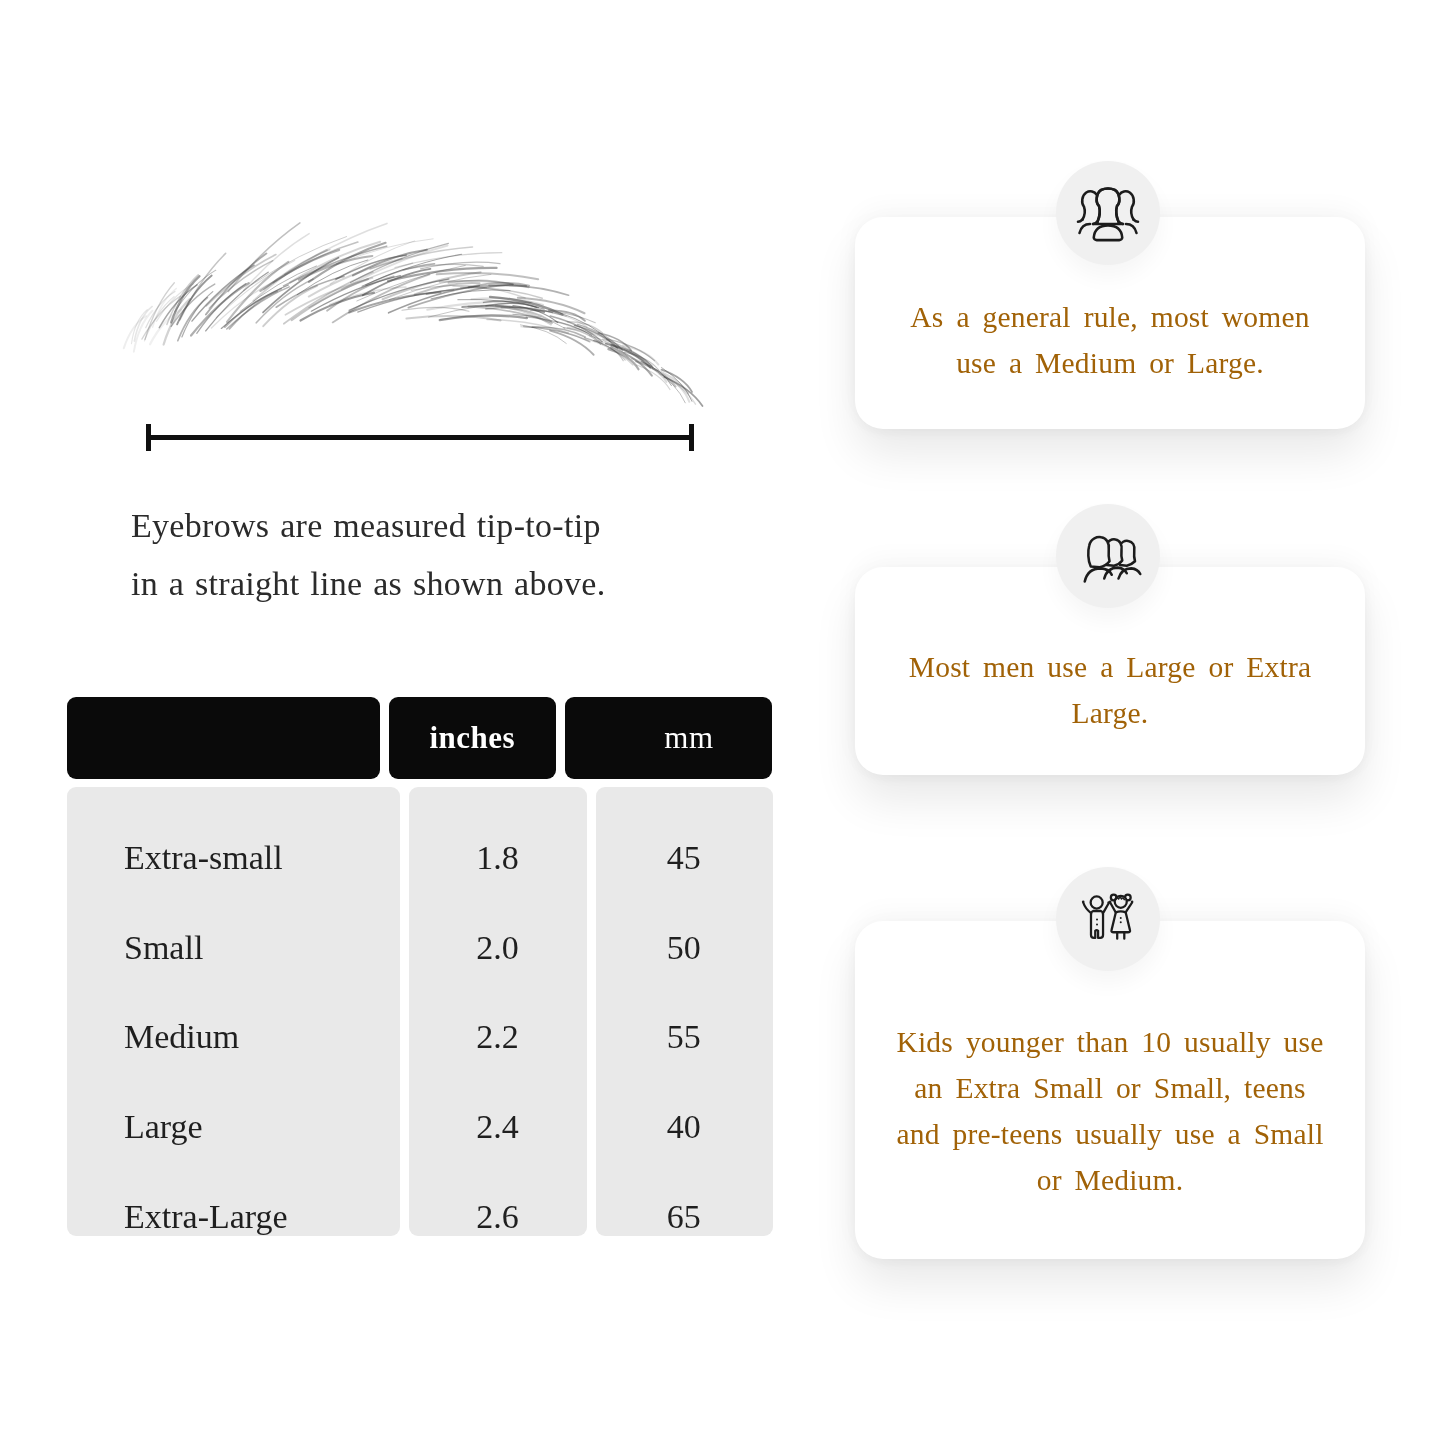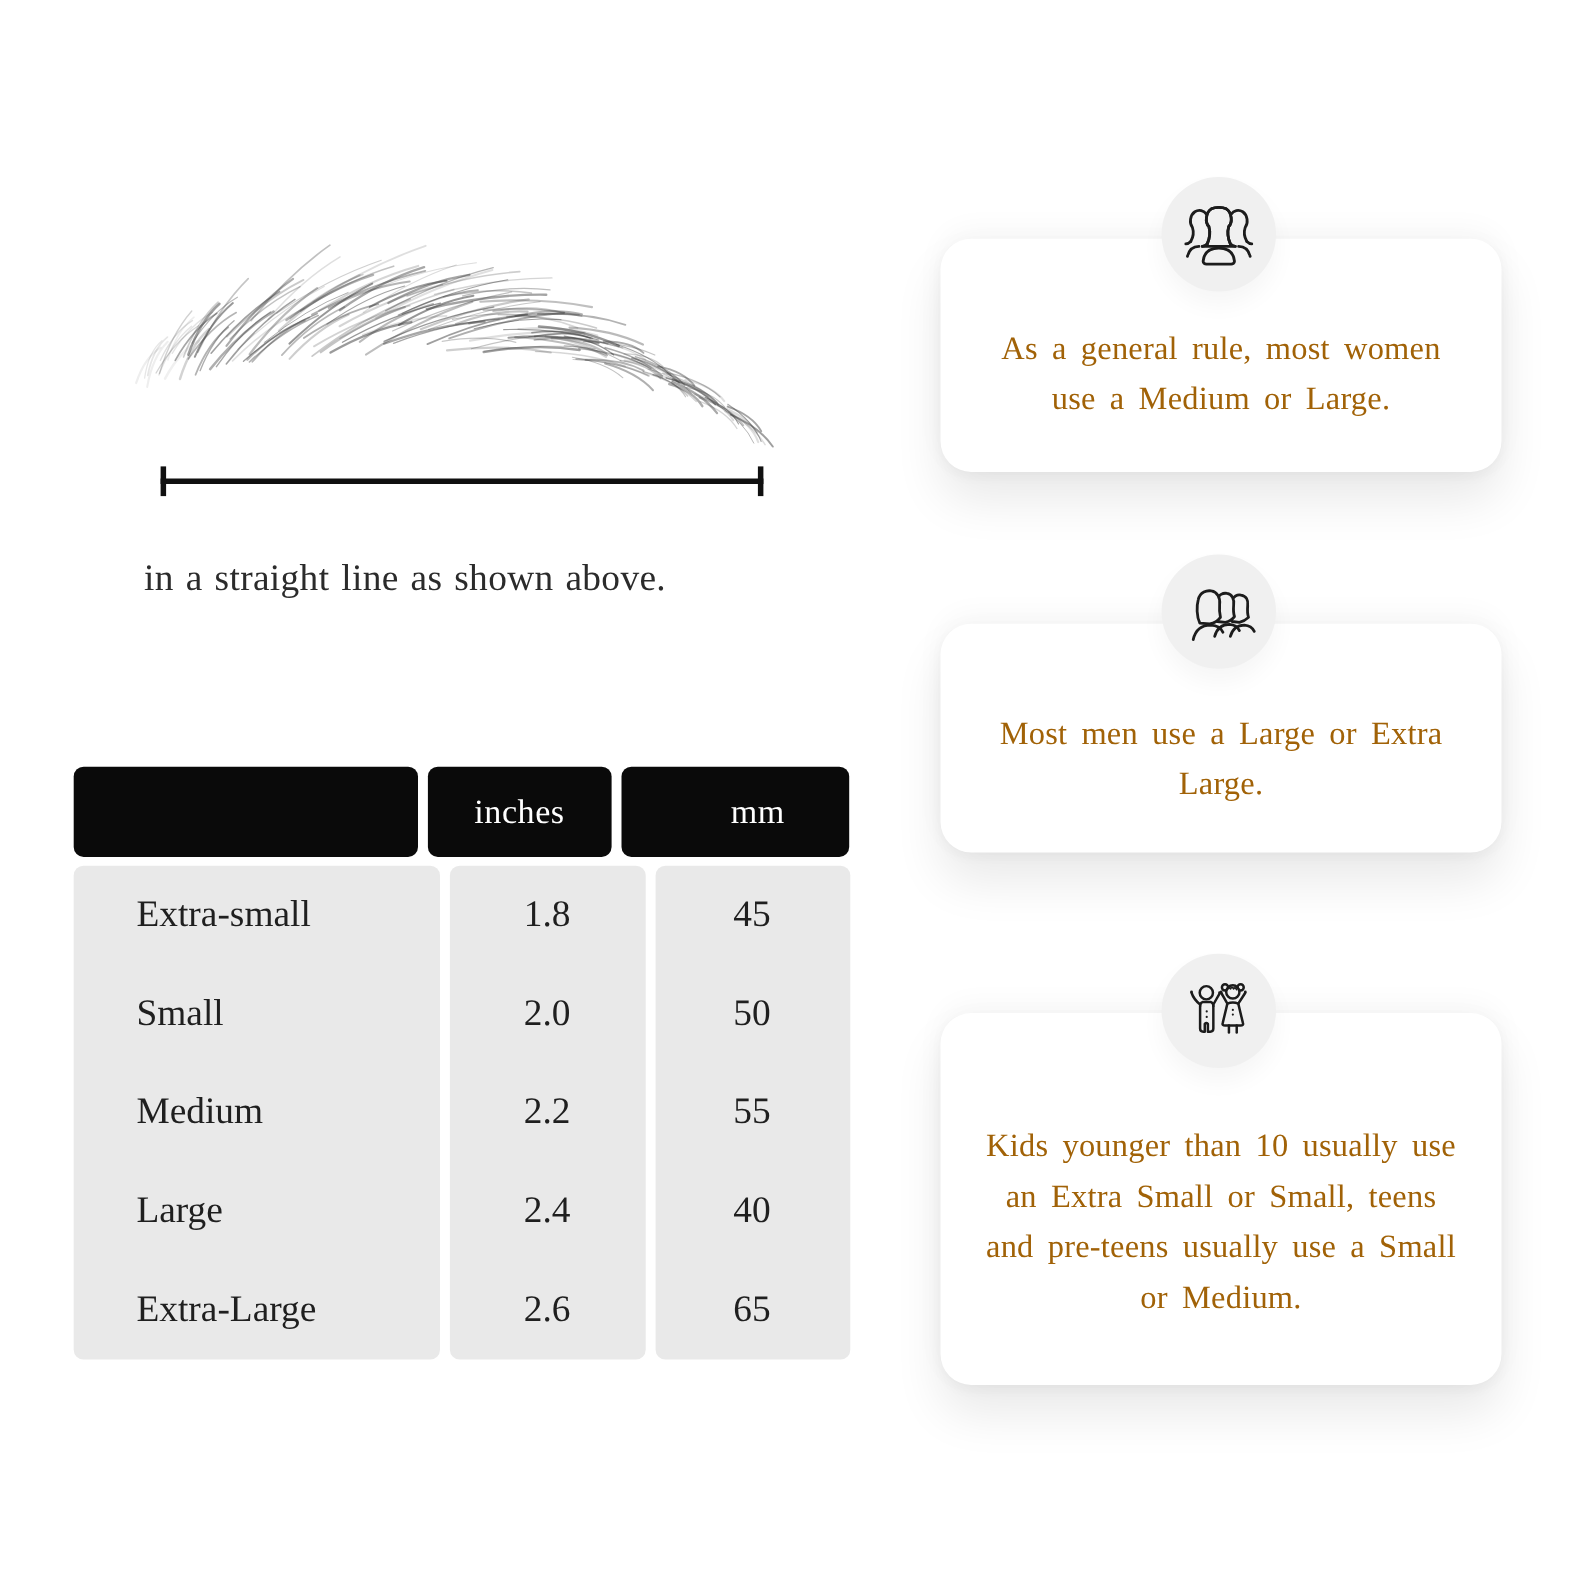--- a/index.html
+++ b/index.html
@@ -16,26 +16,26 @@
   .caption{position:absolute;left:131px;top:497px;width:620px;font-size:34px;line-height:58px;color:#2b2b2b;letter-spacing:.3px;word-spacing:2px;}
   
   .thead{position:absolute;left:67px;top:697px;width:705px;height:82px;display:flex;gap:9px;}
   .thead .hcell{background:#0a0a0a;border-radius:9px;color:#ffffff;display:flex;align-items:center;justify-content:center;font-size:31px;letter-spacing:.5px;}
   .tbody{position:absolute;left:67px;top:787px;width:705px;height:449px;}
   .col-bg{position:absolute;top:0;bottom:0;background:#e9e9e9;border-radius:9px;}
   .col-bg.c1{left:0;width:333px;}
   .col-bg.c2{left:342px;width:178px;}
   .col-bg.c3{left:529px;width:177px;}
   .rows{position:absolute;left:0;top:0;right:0;bottom:0;display:flex;flex-direction:column;}
-  .trow{flex:1;display:flex;gap:9px;align-items:center;font-size:34px;color:#1f1f1f;}
+  .trow{flex:1;display:flex;gap:9px;align-items:flex-end;font-size:34px;color:#1f1f1f;}
   .trow .cell{display:flex;align-items:center;}
   .trow .lab{width:333px;padding-left:57px;box-sizing:border-box;}
   .trow .num{width:178px;justify-content:center;}
   .trow .num2{width:177px;justify-content:center;}
-  .w1{width:333px;} .w2{width:178px;} .w3{width:177px;padding-left:41px;}
+  .w1{width:333px;} .w2{width:178px;font-weight:bold;} .w3{width:177px;padding-left:41px;}
   
   .card{position:absolute;left:855px;width:510px;background:#ffffff;border-radius:28px;
         box-shadow:0 26px 44px rgba(0,0,0,.085),0 -8px 26px rgba(0,0,0,.035),0 4px 12px rgba(0,0,0,.03);
         display:flex;align-items:center;justify-content:center;box-sizing:border-box;}
   .card-text{font-size:29.5px;line-height:46px;text-align:center;color:#a16207;word-spacing:.18em;letter-spacing:.2px;}
   .card1{top:217px;height:212px;padding:52px 34px 18px;}
   .card2{top:567px;height:208px;padding:56px 46px 18px;}
   .card3{top:921px;height:338px;padding:64px 40px 22px;}
   .icon-circle{position:absolute;left:201px;width:104px;height:104px;border-radius:50%;background:#f0f0f0;
                display:flex;align-items:center;justify-content:center;box-shadow:0 12px 22px rgba(0,0,0,.04);}
@@ -206,20 +206,21 @@
       <path d="M 556.4 144.8 Q 582.5 157.5 593.4 175.7" stroke="#404040" stroke-width="1.47" fill="none" stroke-linecap="round" opacity="0.18"></path>
       <path d="M 560.1 145.4 Q 581.4 157.3 587.1 173.3" stroke="#404040" stroke-width="1.98" fill="none" stroke-linecap="round" opacity="0.17"></path>
       <path d="M 558.8 140.5 Q 581.7 148.6 589.9 163.3" stroke="#404040" stroke-width="1.69" fill="none" stroke-linecap="round" opacity="0.48"></path>
       <path d="M 549.8 139.2 Q 574.2 154.8 583.0 174.3" stroke="#404040" stroke-width="0.90" fill="none" stroke-linecap="round" opacity="0.39"></path>
       <path d="M 561.6 148.0 Q 588.5 159.6 600.5 177.5" stroke="#404040" stroke-width="1.80" fill="none" stroke-linecap="round" opacity="0.50"></path>
     </svg>
 
   <div class="measure-line"></div>
 
   <div class="caption">
+    <div>Eyebrows are measured tip-to-tip</div>
     <div>in a straight line as shown above.</div>
   </div>
 
   <div class="thead">
     <div class="hcell w1"></div>
     <div class="hcell w2">inches</div>
     <div class="hcell w3">mm</div>
   </div>
 
   <div class="tbody">

